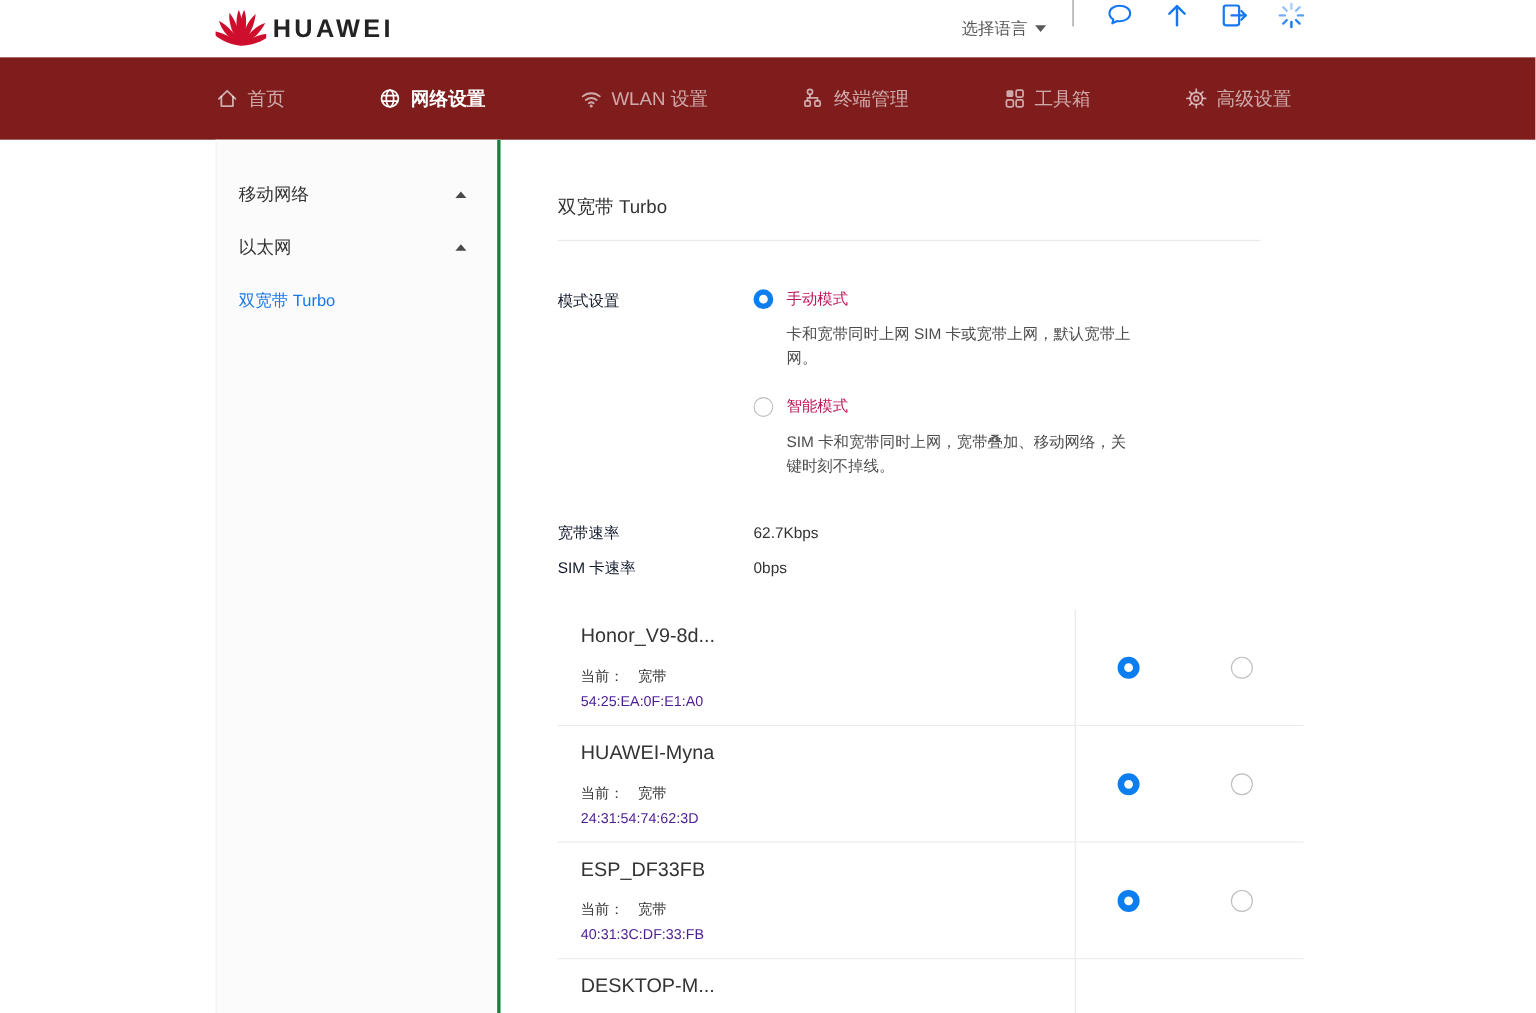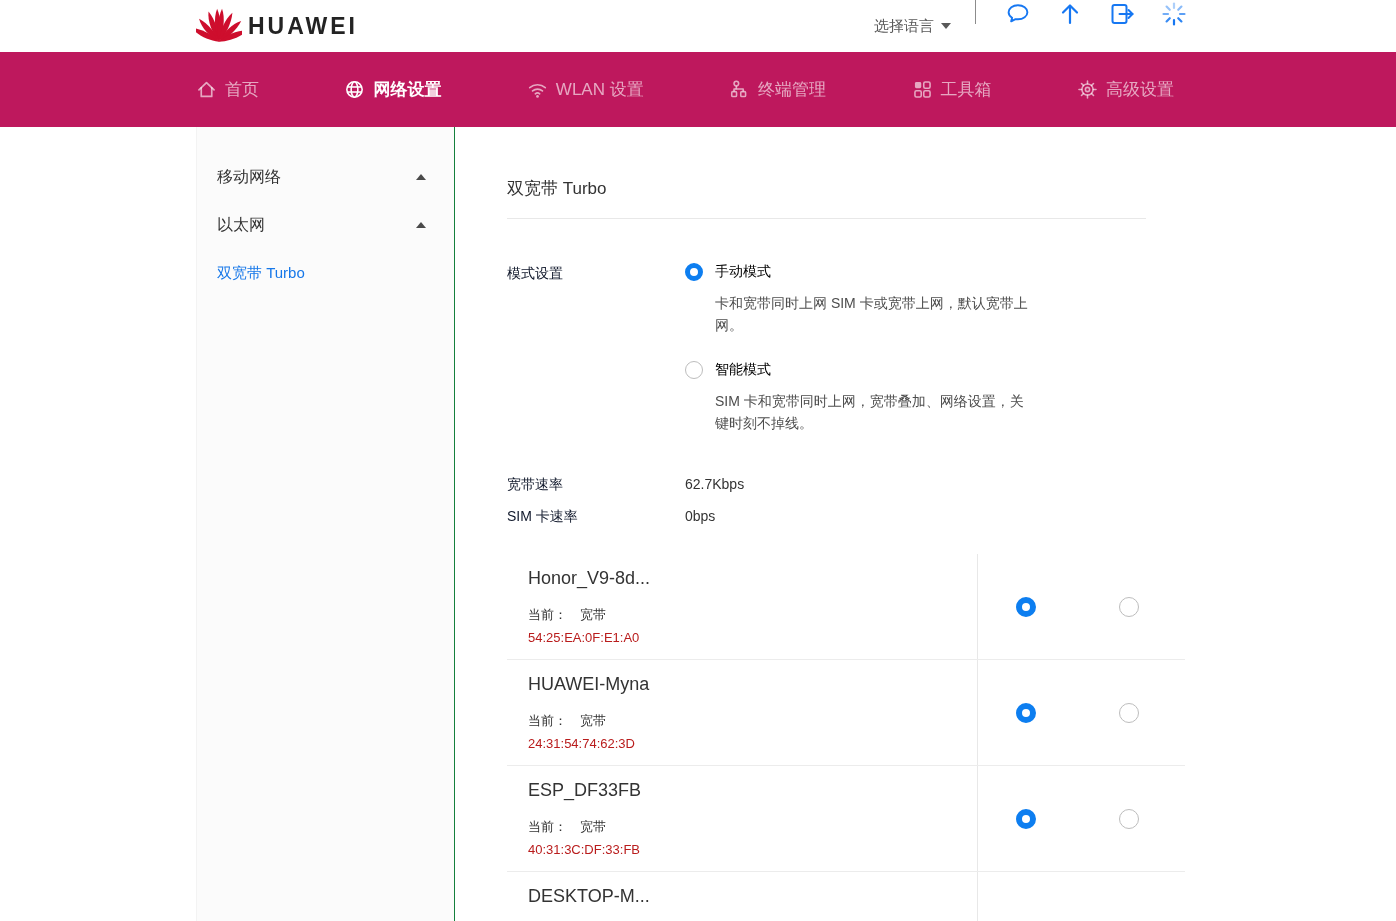--- a/index.html
+++ b/index.html
@@ -12,70 +12,70 @@
   .logo svg { width:46px; height:38px; }
   .logo-text { font-size:23px; font-weight:bold; color:#232323; letter-spacing:3px; margin-left:6px; }
   .header-right { position:absolute; right:208px; top:0; height:52px; display:flex; }
   .lang { display:flex; align-items:center; font-size:15px; color:#595959; cursor:pointer; }
   .caret-down { width:0; height:0; border-left:5px solid transparent; border-right:5px solid transparent;
     border-top:6px solid #595959; margin-left:7px; }
   .vdivider { width:1px; height:24px; background:#8c8c8c; margin:0 4px 0 24px; }
   .hicon { width:28px; height:28px; margin-left:24px; cursor:pointer; }
 
   
-  .nav { height:75px; background:#be185d; }
+  .nav { height:75px; background:#7f1d1d; }
   .nav-inner { margin-left:196px; width:978px; height:100%; display:flex;
     align-items:center; justify-content:space-between; }
   .tab { display:flex; align-items:center; gap:8px; font-size:17px;
     color:rgba(255,255,255,0.62); cursor:pointer; white-space:nowrap; }
   .tab.active { color:#ffffff; font-weight:bold; }
   .tab svg { width:21px; height:21px; flex:0 0 auto; }
 
   
   .content { display:flex; margin-left:196px; height:794px; }
   .sidebar { width:259px; background:#fbfbfb; border-left:1px solid #f3f3f3;
-    border-right:1px solid #15803d; padding:26px 28px 0 20px; flex:0 0 auto; }
+    border-right:3px solid #15803d; padding:26px 28px 0 20px; flex:0 0 auto; }
   .side-group { height:48px; display:flex; align-items:center; justify-content:space-between; cursor:pointer; }
   .side-group-label { font-size:16px; color:#333; }
   .tri-up { width:0; height:0; border-left:5px solid transparent; border-right:5px solid transparent;
     border-bottom:6px solid #4a4a4a; }
   .side-item { margin-top:15px; font-size:15px; color:#1778E9; cursor:pointer; }
 
   .main { padding:50px 0 0 52px; width:691px; }
   .page-title { font-size:17px; color:#333; padding-bottom:18px; border-bottom:1px solid #e8e8e8; }
 
   .form-row { display:flex; margin-top:44px; }
   .form-label { width:178px; font-size:14px; color:#0f172a; padding-top:2px; flex:0 0 auto; }
   .option + .option { margin-top:25px; }
   .option-head { display:flex; align-items:center; gap:12px; cursor:pointer; }
   .radio { width:18px; height:18px; border-radius:50%; background:#fff; flex:0 0 auto; }
   .radio-on  { border:5px solid #0D7EF0; }
   .radio-off { border:1px solid #bdbdbd; }
-  .option-label { font-size:14px; color:#000000; }
+  .option-label { font-size:14px; color:#be185d; }
   .option-desc { margin:11px 0 0 30px; width:318px; font-size:14px; color:#4d4d4d; line-height:22px; }
 
   .stat-row { display:flex; margin-top:12px; align-items:baseline; }
   .stat-value { font-size:14px; color:#333; }
 
   
   .table { width:678px; margin-top:28px; }
   .t-header { display:flex; background:#f5f5f5; height:47px; border-top:1px solid #efefef; }
   .t-col1 { width:470px; flex:0 0 auto; }
   .t-col2 { width:96px; flex:0 0 auto; border-left:1px solid #e8e8e8;
     display:flex; align-items:center; justify-content:center; }
   .t-col3 { width:112px; flex:0 0 auto; display:flex; align-items:center; justify-content:center; }
   .t-header .t-col1 { display:flex; align-items:center; padding-left:21px; font-size:16px; color:#333; }
   .th-txt { font-size:15px; color:#333; text-align:center; line-height:21px; }
   .t-col3 .th-txt { width:86px; }
   .t-row { display:flex; border-bottom:1px solid #ececec; }
   .t-row .t-col1 { padding:14px 0 14px 21px; }
   .dev-name { font-size:18px; color:#333; }
   .dev-cur { margin-top:17px; font-size:13px; color:#333; }
   .dev-cur .cur-val { margin-left:13px; }
-  .dev-mac { margin-top:6px; font-size:13px; color:#b91c1c; }
+  .dev-mac { margin-top:6px; font-size:13px; color:#4c1d95; }
   .t-row .radio { width:20px; height:20px; cursor:pointer; }
   .t-row .radio-on { border-width:6px; }
 </style>
 </head>
 <body>
 
 <div class="header">
   <div class="logo">
     <svg viewBox="0 0 44 36">
       <g fill="#CE0E2D">
@@ -239,21 +239,21 @@
             <span class="radio radio-on"></span>
             <span class="option-label">手动模式</span>
           </div>
           <div class="option-desc">卡和宽带同时上网 SIM 卡或宽带上网，默认宽带上网。</div>
         </div>
         <div class="option">
           <div class="option-head">
             <span class="radio radio-off"></span>
             <span class="option-label">智能模式</span>
           </div>
-          <div class="option-desc">SIM 卡和宽带同时上网，宽带叠加、网络设置，关键时刻不掉线。</div>
+          <div class="option-desc">SIM 卡和宽带同时上网，宽带叠加、移动网络，关键时刻不掉线。</div>
         </div>
       </div>
     </div>
 
     <div class="form-row stat-row" style="margin-top:40px">
       <div class="form-label">宽带速率</div>
       <div class="stat-value">62.7Kbps</div>
     </div>
     <div class="form-row stat-row">
       <div class="form-label">SIM 卡速率</div>

